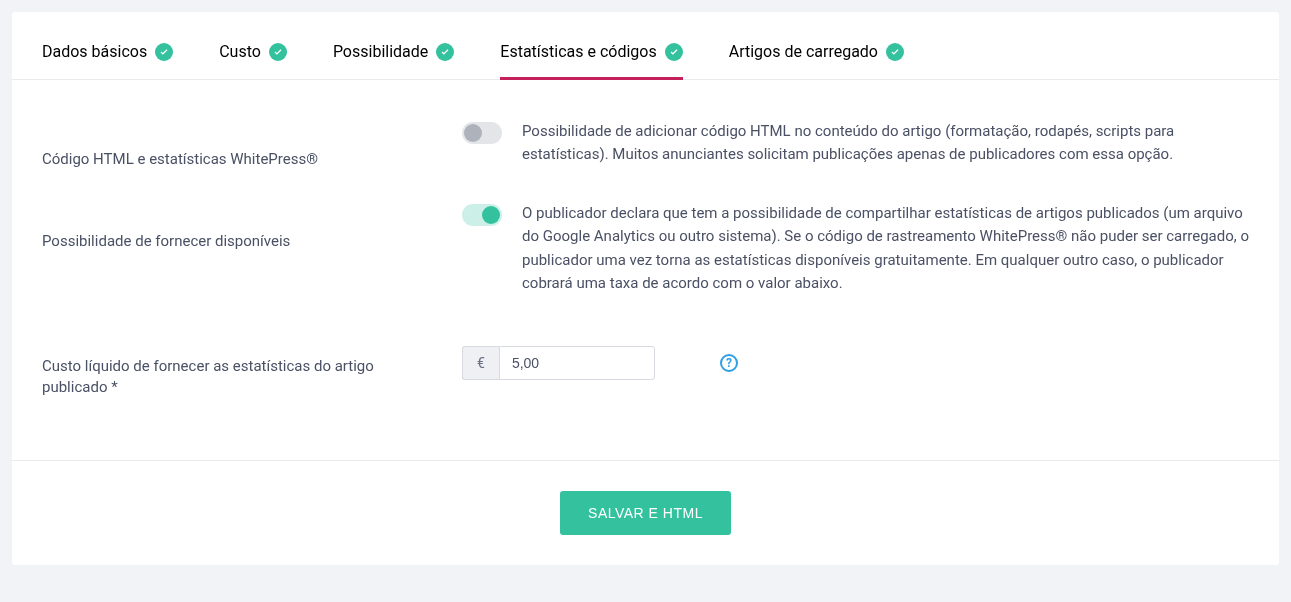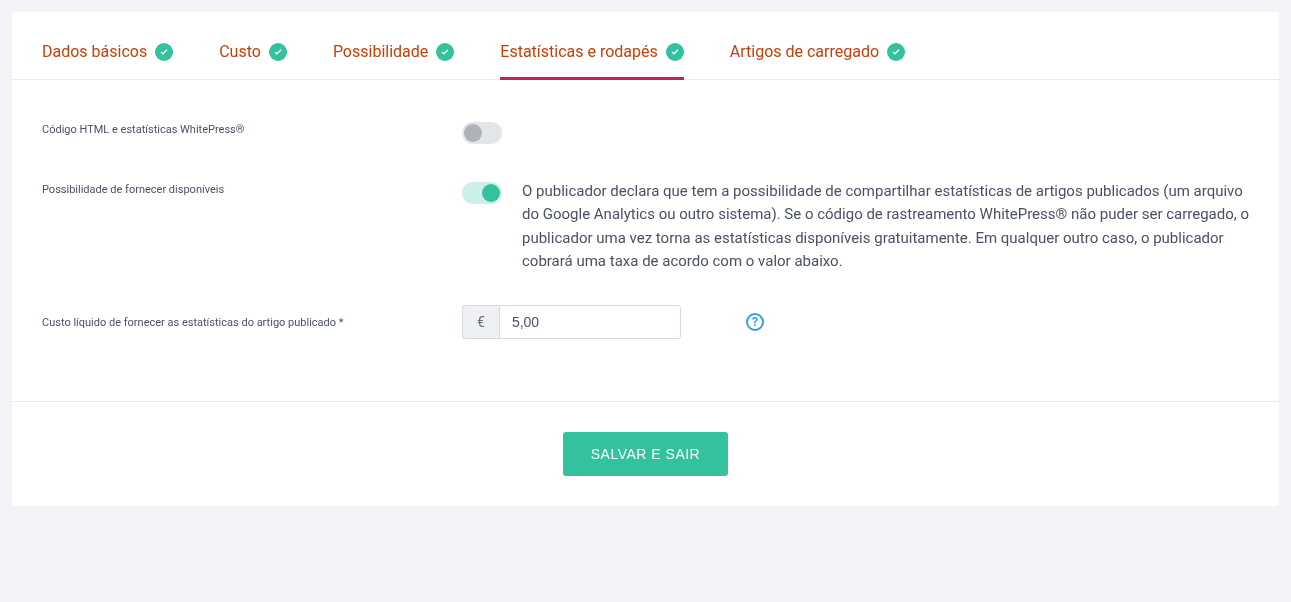--- a/index.html
+++ b/index.html
@@ -23,21 +23,21 @@
       gap: 46px;
       padding: 0 30px;
       border-bottom: 1px solid #e8eaed;
       align-items: center;
     }
     .tab {
       display: flex;
       align-items: center;
       gap: 8px;
       padding: 30px 0 18px 0;
-      color: #c2410c;
+      color: #000000;
       cursor: pointer;
       position: relative;
       font-size: 16px;
     }
     .tab.active::after {
       content: "";
       position: absolute;
       left: 0;
       right: 0;
       bottom: -1px;
@@ -65,23 +65,24 @@
     .form-row {
       display: flex;
       align-items: flex-start;
       margin-bottom: 32px;
     }
     .label-col {
       width: 420px;
       flex-shrink: 0;
       padding-right: 20px;
       color: #4a5165;
-      font-size: 11px;
+      font-size: 15px;
       line-height: 1.4;
       padding-top: 2px;
+      margin-top: 27px;
     }
     .control-col {
       width: 60px;
       flex-shrink: 0;
       padding-top: 2px;
     }
     .desc-col {
       flex: 1;
       color: #4a5165;
       font-size: 15px;
@@ -129,21 +130,21 @@
       border-radius: 3px 0 0 3px;
       padding: 8px 14px;
       color: #6a7080;
       font-size: 14px;
     }
     .text-input {
       border: 1px solid #d7dae0;
       border-radius: 0 3px 3px 0;
       padding: 8px 12px;
       font-size: 14px;
-      width: 182px;
+      width: 156px;
       color: #4a5165;
       outline: none;
     }
     .help-icon {
       margin-left: 65px;
       width: 18px;
       height: 18px;
       border: 2px solid #2f9fe6;
       border-radius: 50%;
       color: #2f9fe6;
@@ -197,21 +198,21 @@
     </div>
     <div class="tab">
       <span>Possibilidade</span>
       <span class="check-badge">
         <svg viewBox="0 0 16 16">
             <path d="M6.2 12.3 2.5 8.6l1.4-1.4 2.3 2.3 5.9-5.9 1.4 1.4z"></path>
           </svg>
       </span>
     </div>
     <div class="tab active">
-      <span>Estatísticas e rodapés</span>
+      <span>Estatísticas e códigos</span>
       <span class="check-badge">
         <svg viewBox="0 0 16 16">
             <path d="M6.2 12.3 2.5 8.6l1.4-1.4 2.3 2.3 5.9-5.9 1.4 1.4z"></path>
           </svg>
       </span>
     </div>
     <div class="tab">
       <span>Artigos de carregado</span>
       <span class="check-badge">
         <svg viewBox="0 0 16 16">
@@ -223,20 +224,21 @@
 
   <div class="content">
 
     <div class="form-row">
       <div class="label-col">Código HTML e estatísticas WhitePress®</div>
       <div class="control-col">
         <span class="toggle off">
           <span class="toggle-knob"></span>
         </span>
       </div>
+      <div class="desc-col">Possibilidade de adicionar código HTML no conteúdo do artigo (formatação, rodapés, scripts para estatísticas). Muitos anunciantes solicitam publicações apenas de publicadores com essa opção.</div>
     </div>
 
     <div class="form-row">
       <div class="label-col">Possibilidade de fornecer disponíveis</div>
       <div class="control-col">
         <span class="toggle on">
           <span class="toggle-knob"></span>
         </span>
       </div>
       <div class="desc-col">O publicador declara que tem a possibilidade de compartilhar estatísticas de artigos publicados (um arquivo do Google Analytics ou outro sistema). Se o código de rastreamento WhitePress® não puder ser carregado, o publicador uma vez torna as estatísticas disponíveis gratuitamente. Em qualquer outro caso, o publicador cobrará uma taxa de acordo com o valor abaixo.</div>
@@ -249,16 +251,16 @@
           <span class="currency-addon">€</span>
           <input type="text" class="text-input" value="5,00" style="">
         </div>
         <span class="help-icon">?</span>
       </div>
     </div>
 
   </div>
 
   <div class="footer">
-    <button class="btn">SALVAR E SAIR</button>
+    <button class="btn">SALVAR E HTML</button>
   </div>
 
 </div>
 
 </body></html>

